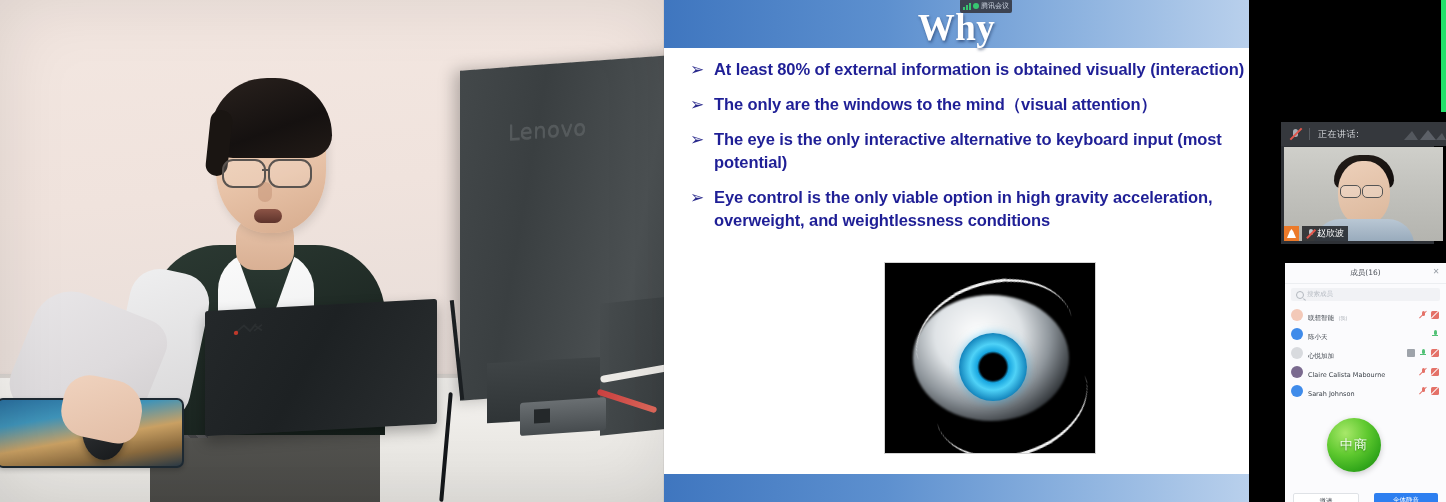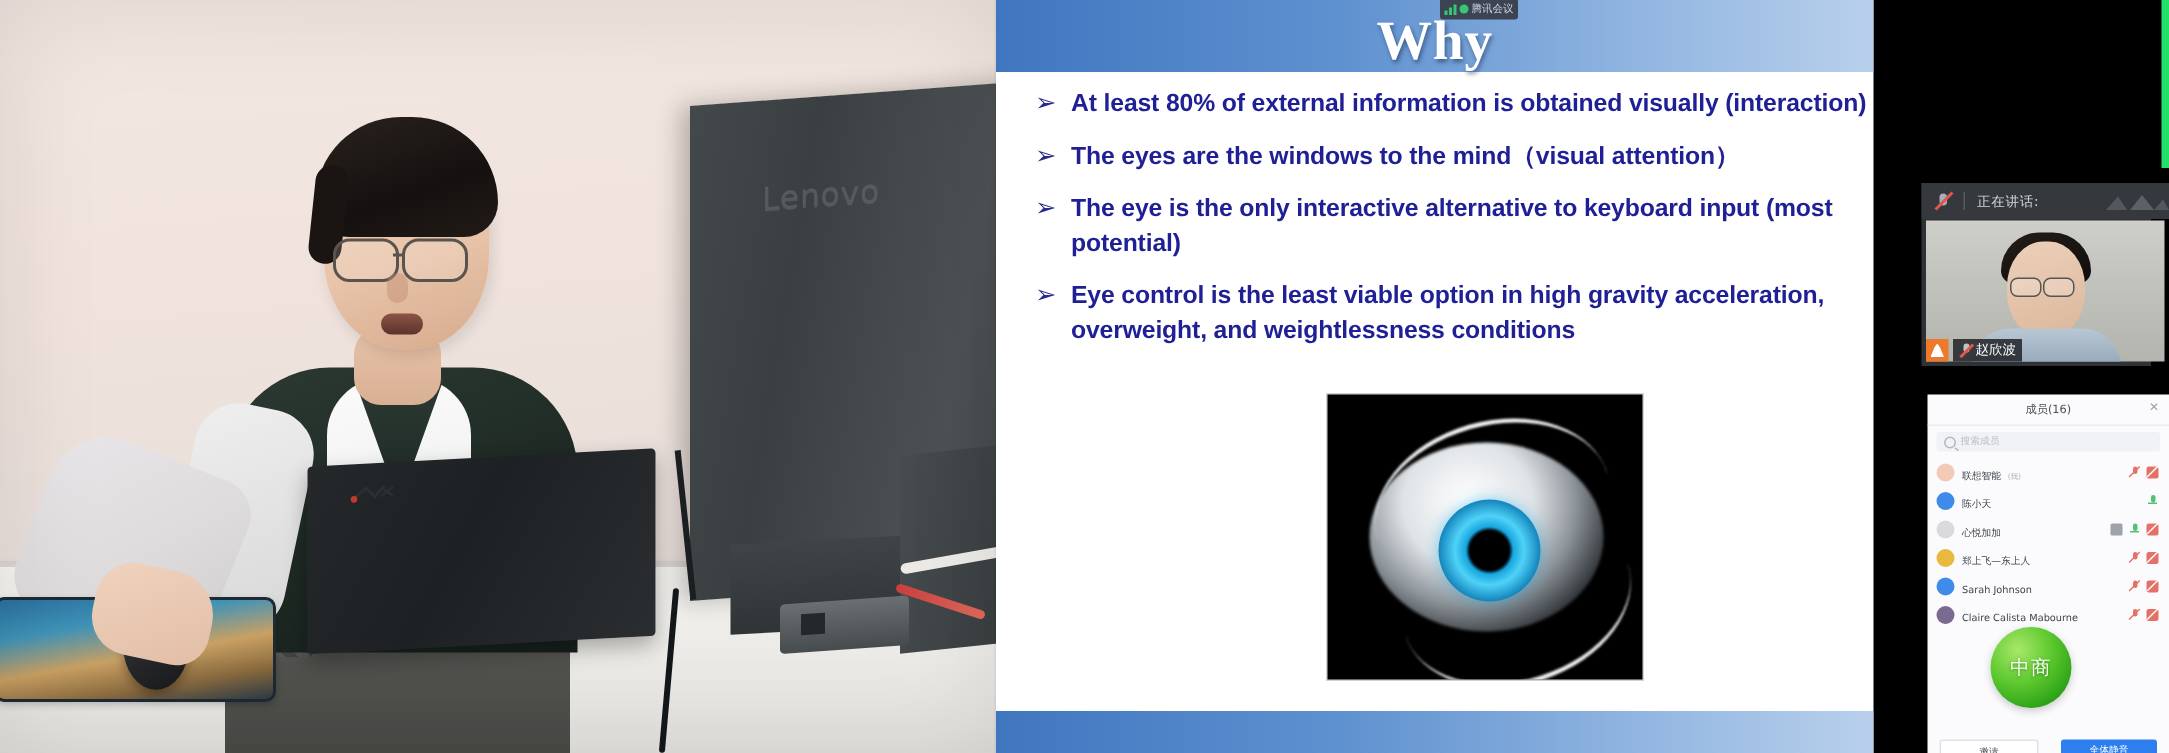--- a/index.html
+++ b/index.html
@@ -275,29 +275,29 @@
 
     <div class="slide-title">Why</div>
 
     <div class="bullets">
       <div class="bullet">
         <span class="bmark">➢</span>
         <span class="btext">At least 80% of external information is obtained visually (interaction)</span>
       </div>
       <div class="bullet">
         <span class="bmark">➢</span>
-        <span class="btext">The eyes are the windows to the mind（visual attention）</span>
+        <span class="btext">The only are the windows to the mind（visual attention）</span>
       </div>
       <div class="bullet">
         <span class="bmark">➢</span>
         <span class="btext">The eye is the only interactive alternative to keyboard input (most potential)</span>
       </div>
       <div class="bullet">
         <span class="bmark">➢</span>
-        <span class="btext">Eye control is the least viable option in high gravity acceleration, overweight, and weightlessness conditions</span>
+        <span class="btext">Eye control is the only viable option in high gravity acceleration, overweight, and weightlessness conditions</span>
       </div>
     </div>
 
     <div class="eye-wrap">
       <div class="eye-sclera"></div>
       <div class="eye-iris"></div>
       <div class="eye-streak a"></div>
       <div class="eye-streak b"></div>
     </div>
 
@@ -376,52 +376,42 @@
         <span class="pp-nm">
           <span class="pp-n1">心悦加加</span>
         </span>
         <span class="pp-ic">
           <span class="ic screen"></span>
           <span class="ic mic-on"></span>
           <span class="ic cam-off"></span>
         </span>
       </div>
 
+
       <div class="pp-row">
-        <span class="pp-av" style="background:#e8b93c"></span>
+        <span class="pp-av" style="background:#7a6a8f"></span>
         <span class="pp-nm">
-          <span class="pp-n1">郑上飞—东上人</span>
+          <span class="pp-n1">Claire Calista Mabourne</span>
         </span>
         <span class="pp-ic">
           <span class="ic mic-off"></span>
           <span class="ic cam-off"></span>
         </span>
       </div>
 
       <div class="pp-row">
         <span class="pp-av" style="background:#3f8bea"></span>
         <span class="pp-nm">
           <span class="pp-n1">Sarah Johnson</span>
         </span>
         <span class="pp-ic">
           <span class="ic mic-off"></span>
           <span class="ic cam-off"></span>
         </span>
       </div>
-
-      <div class="pp-row">
-        <span class="pp-av" style="background:#7a6a8f"></span>
-        <span class="pp-nm">
-          <span class="pp-n1">Claire Calista Mabourne</span>
-        </span>
-        <span class="pp-ic">
-          <span class="ic mic-off"></span>
-          <span class="ic cam-off"></span>
-        </span>
-      </div>
     </div>
 
     <div class="pp-logo">
       <span class="pp-logo-t">中商</span>
     </div>
 
     <div class="pp-foot">
       <span class="pp-btn ghost">邀请</span>
       <span class="pp-btn primary">全体静音</span>
     </div>

